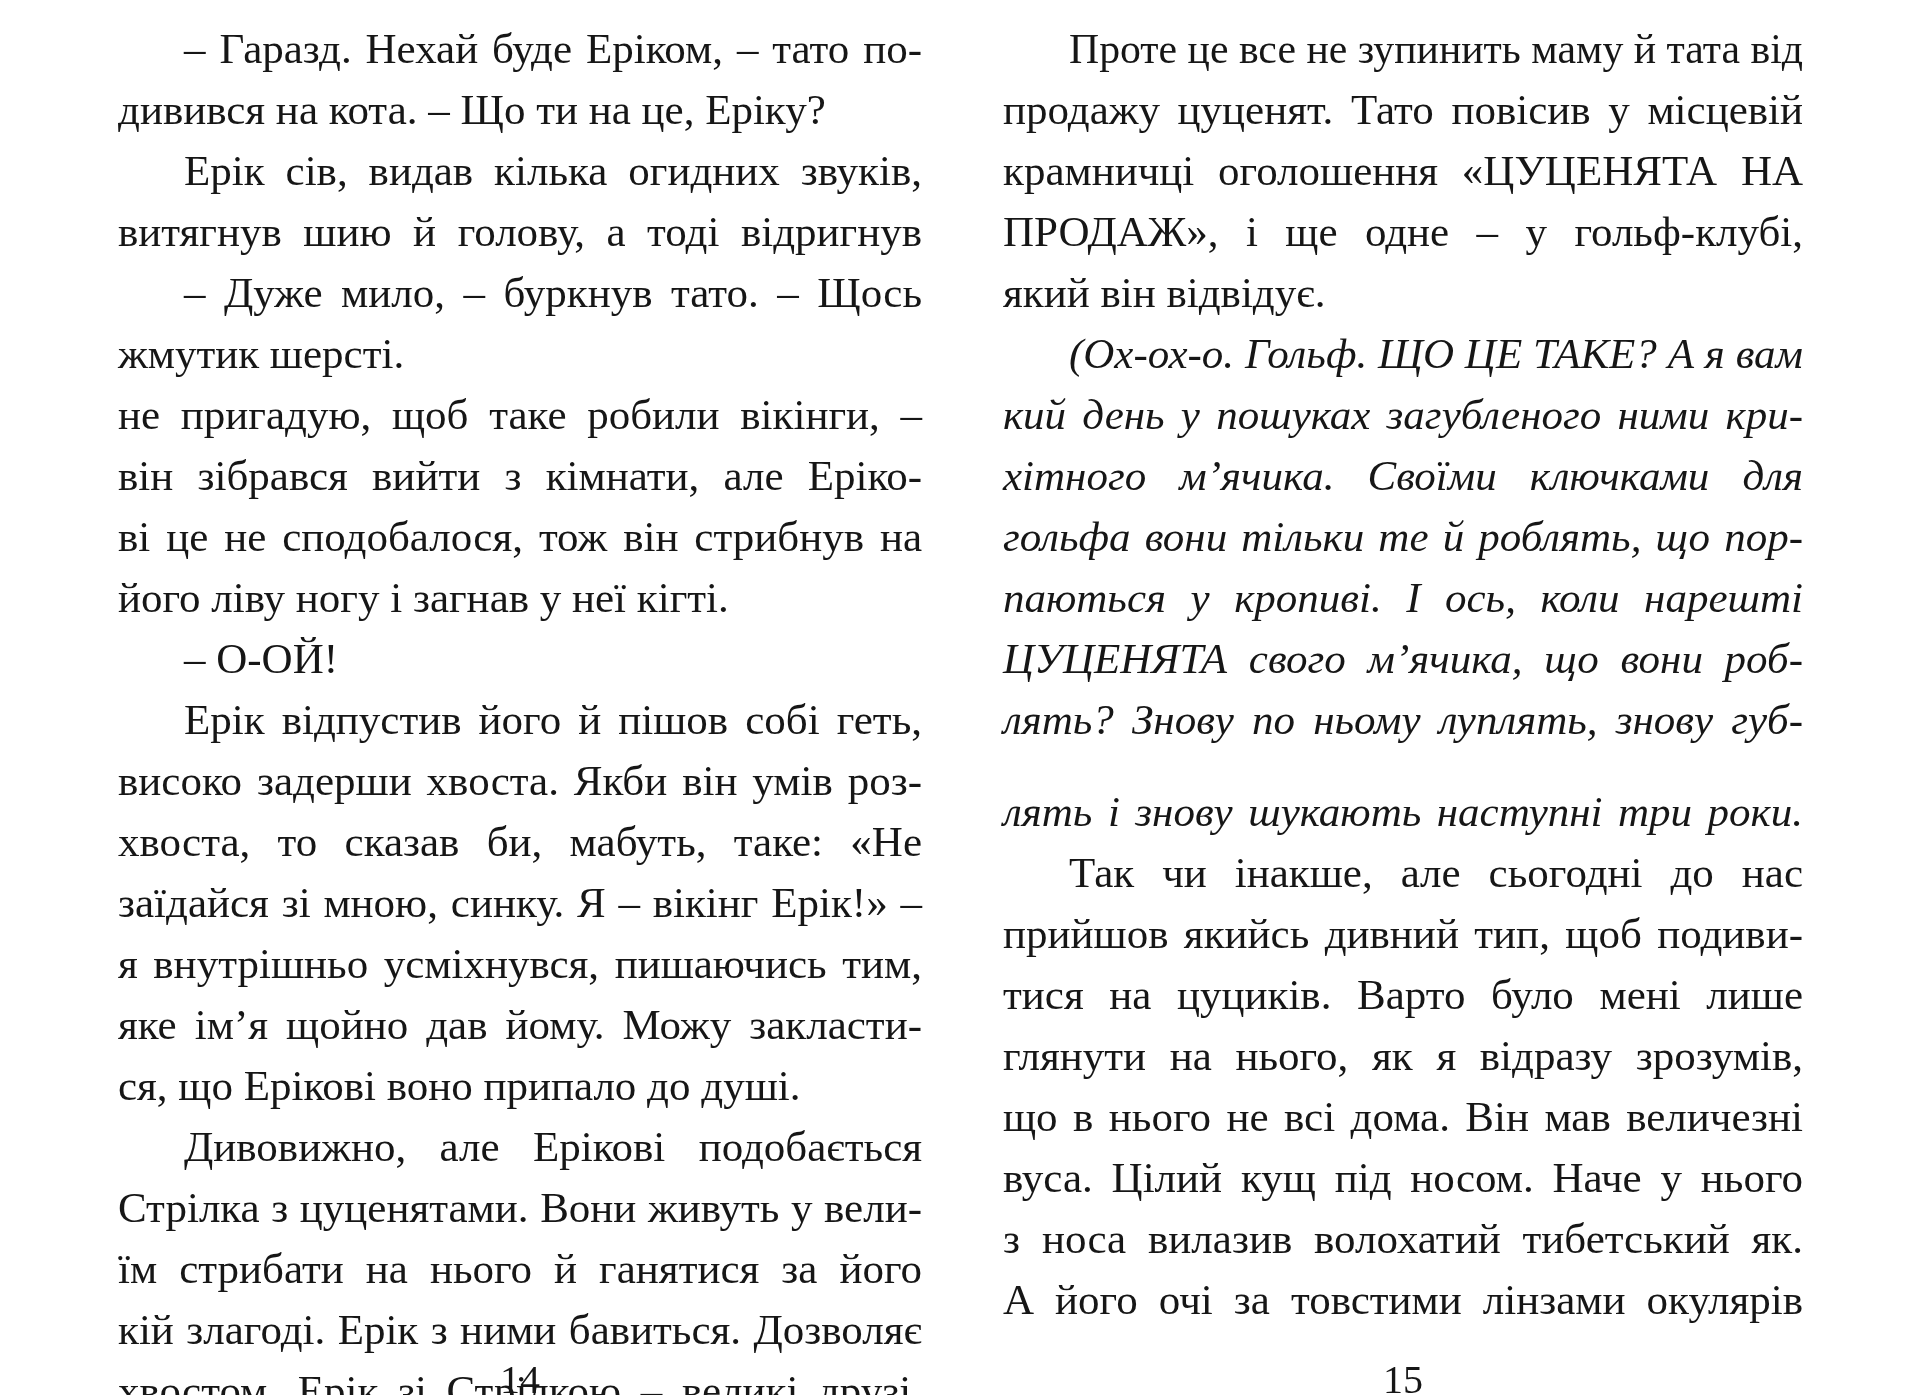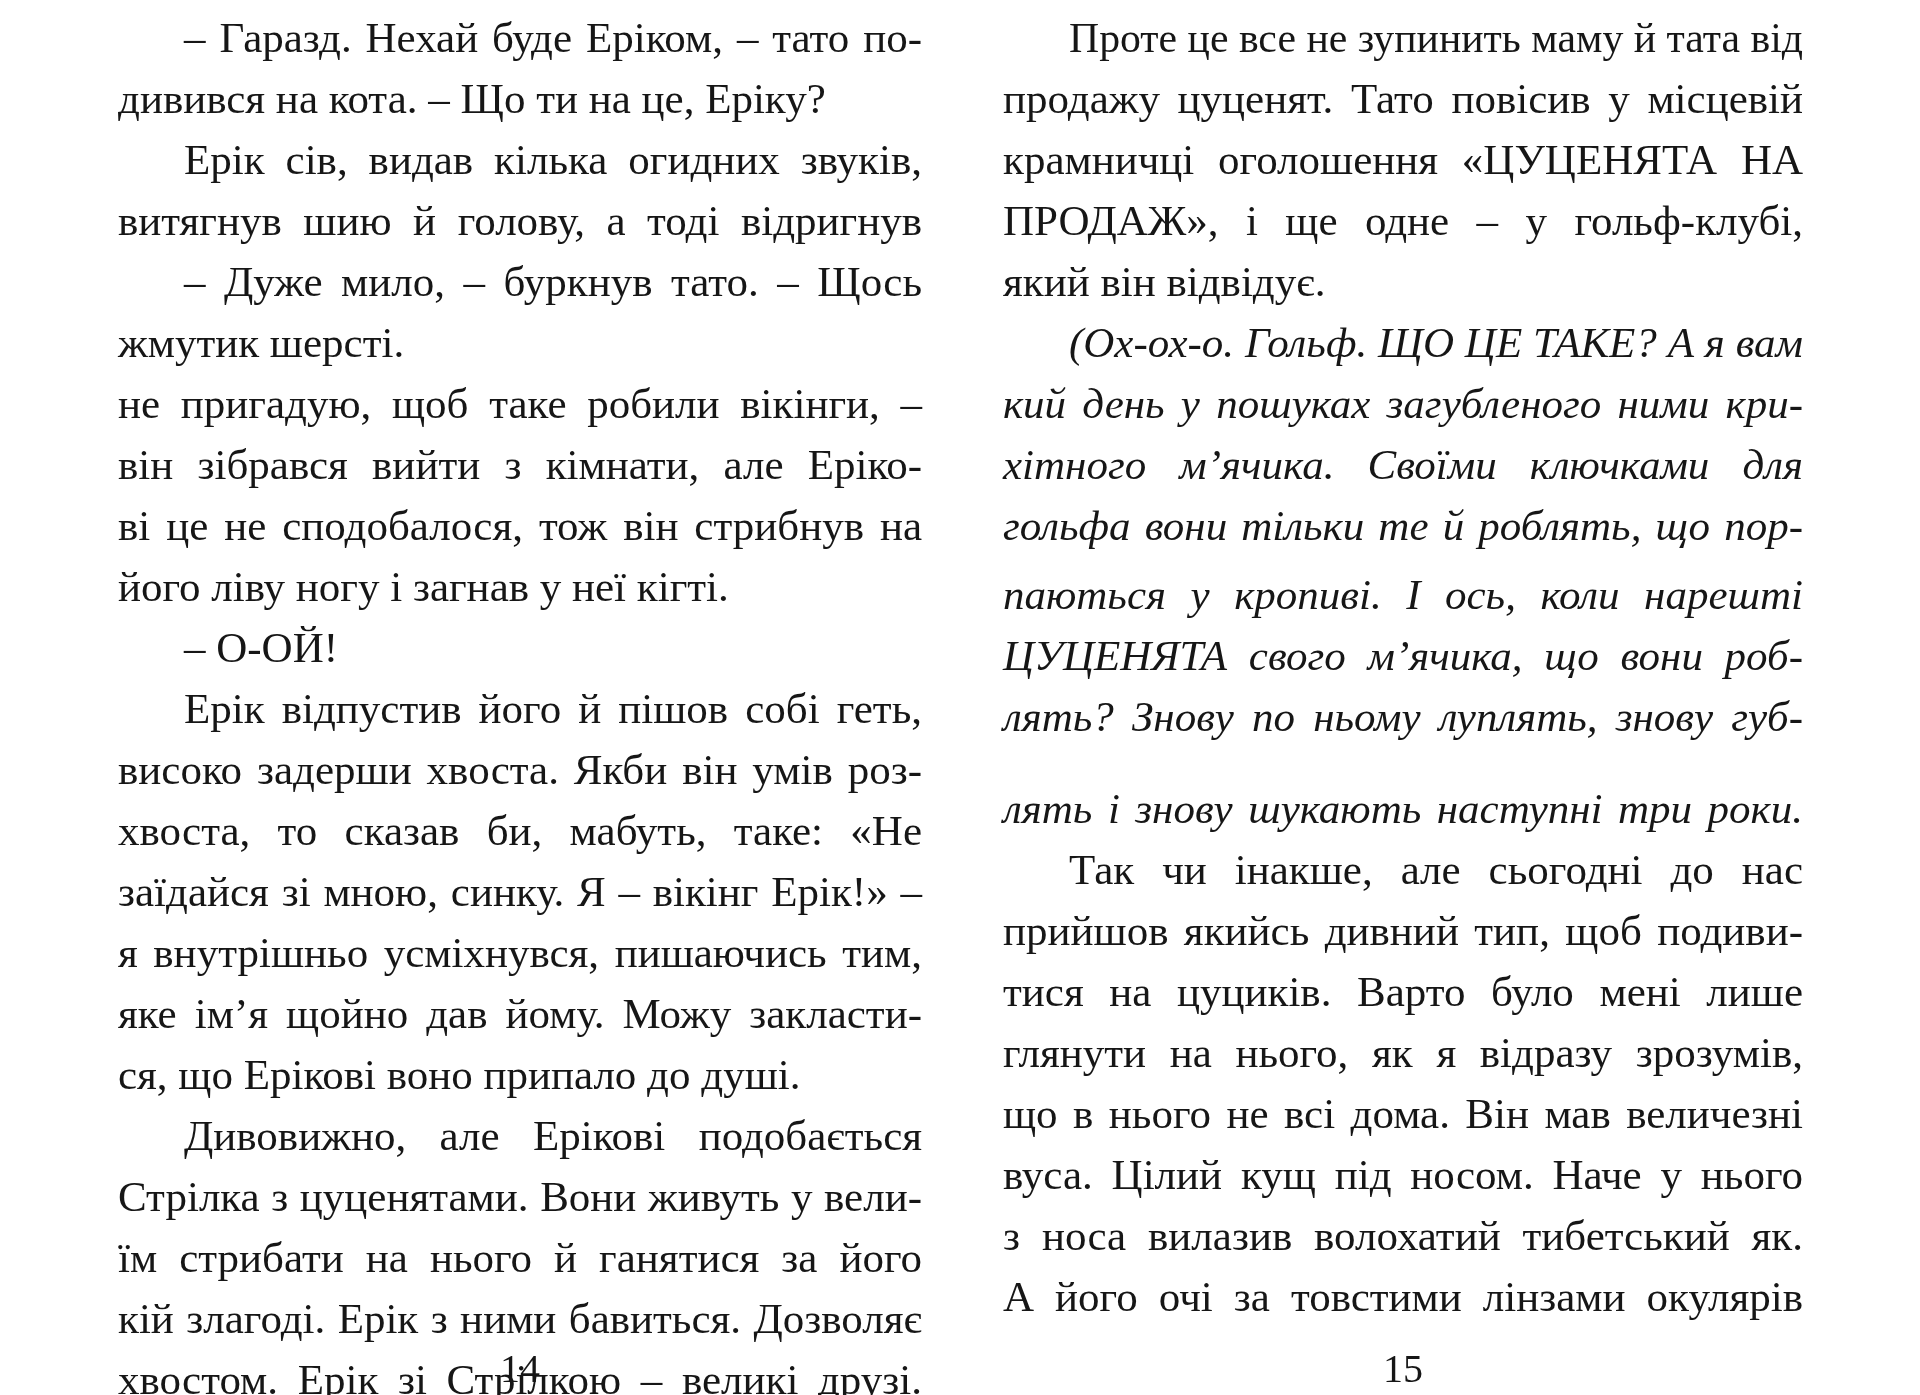--- a/index.html
+++ b/index.html
@@ -1,21 +1,21 @@
 <!DOCTYPE html>
 <html><head>
 <meta charset="utf-8">
 <style>
   html, body { margin: 0; padding: 0; background: #ffffff; }
   body {
     width: 1920px; height: 1395px; position: relative; overflow: hidden;
     font-family: "Liberation Serif", "DejaVu Serif", serif;
     color: #161616;
   }
-  .spread { position: absolute; left: 0; top: 4px; width: 1920px; height: 1029px; }
+  .spread { position: absolute; left: 0; top: 15px; width: 1920px; height: 1029px; }
   .column {
     position: absolute; top: 0;
     font-size: 43px;
     line-height: 61px;
     text-align: justify;
     padding-top: 3px;
   }
   .col-left { left: 118px; width: 804px; }
   .col-right { left: 1003px; width: 800px; }
   .line {
@@ -64,21 +64,21 @@
   <div class="column col-right" id="col-right">
       <span class="line indent"><span style="display: inline-block; transform-origin: left center; transform: scaleX(0.97104);">Проте це все не зупинить маму й тата від</span></span>
       <span class="line"><span>продажу цуценят. Тато повісив у місцевій</span></span>
       <span class="line"><span>крамничці оголошення «ЦУЦЕНЯТА НА</span></span>
       <span class="line"><span>ПРОДАЖ», і ще одне – у гольф-клубі,</span></span>
       <span class="line last">який він відвідує.</span>
       <span class="line indent" style="font-style: italic;"><span>(Ох-ох-о. Гольф. ЩО ЦЕ ТАКЕ? А я вам</span></span>
       <span class="line" style="font-style: italic;"><span>кий день у пошуках загубленого ними кри-</span></span>
       <span class="line" style="font-style: italic;"><span>хітного м’ячика. Своїми ключками для</span></span>
       <span class="line" style="font-style: italic;"><span>гольфа вони тільки те й роблять, що пор-</span></span>
-      <span class="line" style="font-style: italic; margin-top: 8px;"><span>паються у кропиві. І ось, коли нарешті</span></span>
+      <span class="line" style="font-style: italic;"><span>паються у кропиві. І ось, коли нарешті</span></span>
       <span class="line" style="font-style: italic;"><span>ЦУЦЕНЯТА свого м’ячика, що вони роб-</span></span>
       <span class="line" style="font-style: italic;"><span>лять? Знову по ньому луплять, знову губ-</span></span>
       <span class="line" style="font-style: italic; margin-top: 31px;"><span>лять і знову шукають наступні три роки.</span></span>
       <span class="line indent"><span>Так чи інакше, але сьогодні до нас</span></span>
       <span class="line"><span>прийшов якийсь дивний тип, щоб подиви-</span></span>
       <span class="line"><span>тися на цуциків. Варто було мені лише</span></span>
       <span class="line"><span>глянути на нього, як я відразу зрозумів,</span></span>
       <span class="line"><span>що в нього не всі дома. Він мав величезні</span></span>
       <span class="line"><span>вуса. Цілий кущ під носом. Наче у нього</span></span>
       <span class="line"><span>з носа вилазив волохатий тибетський як.</span></span>

